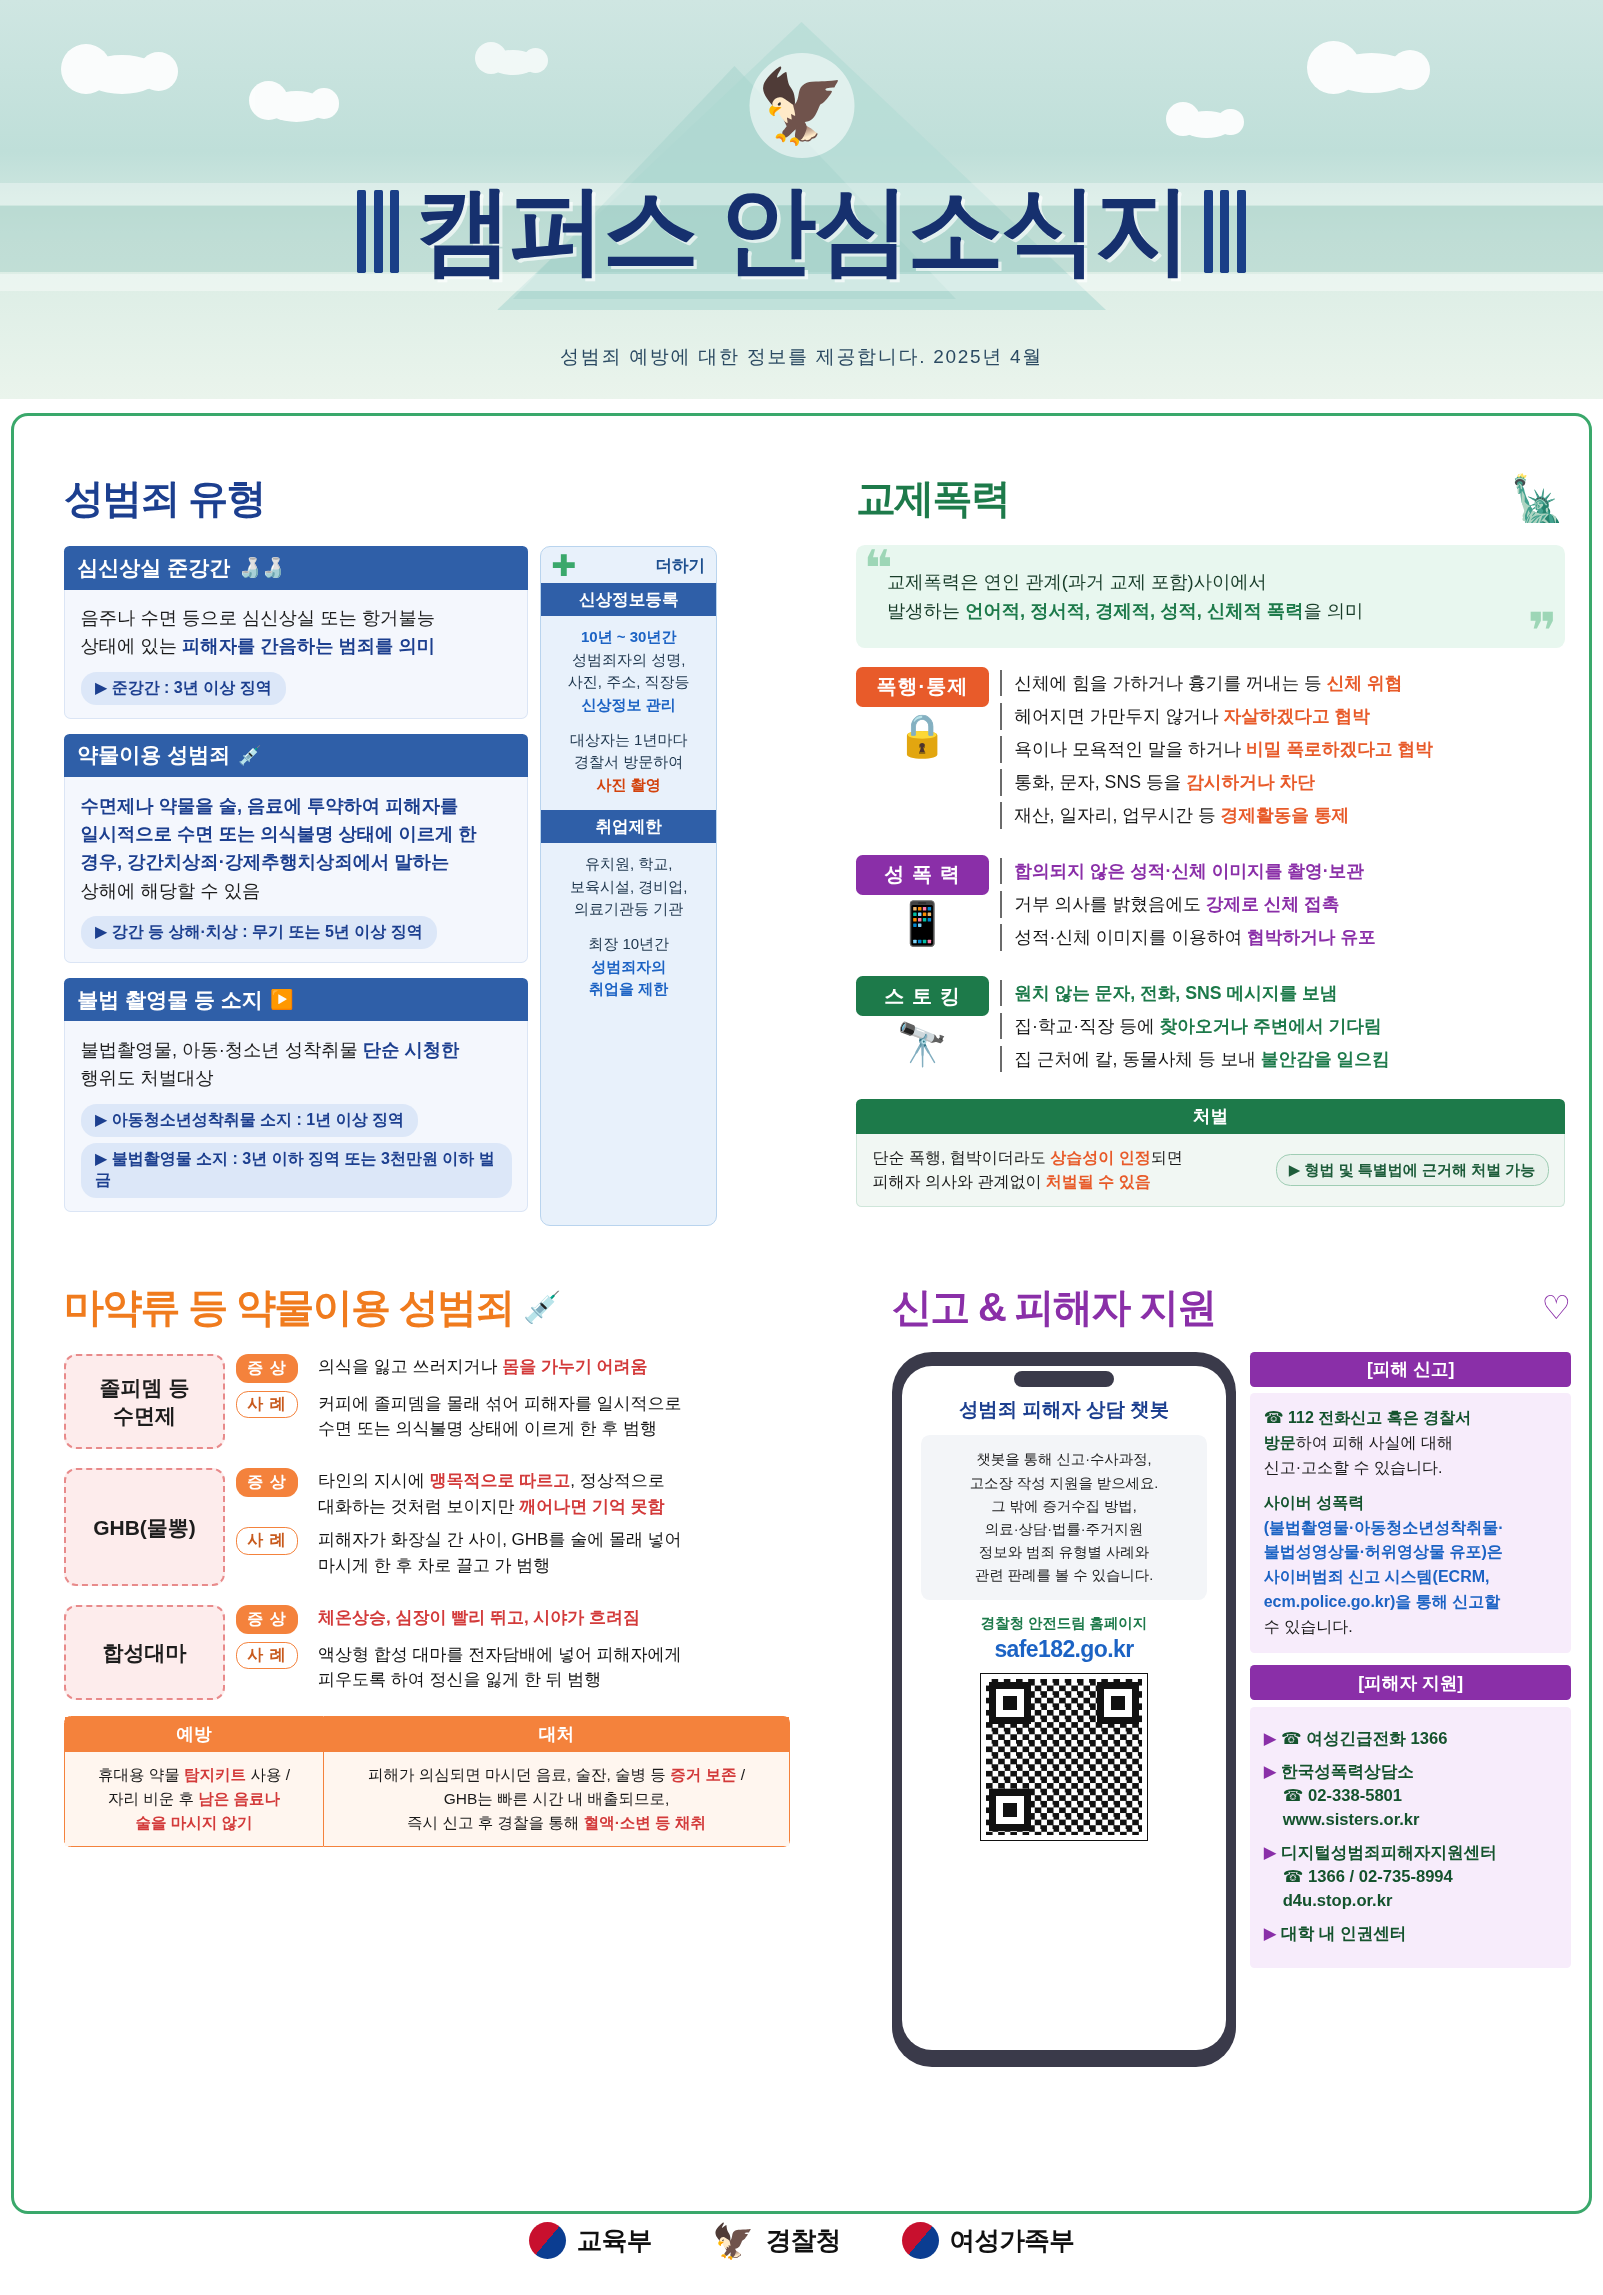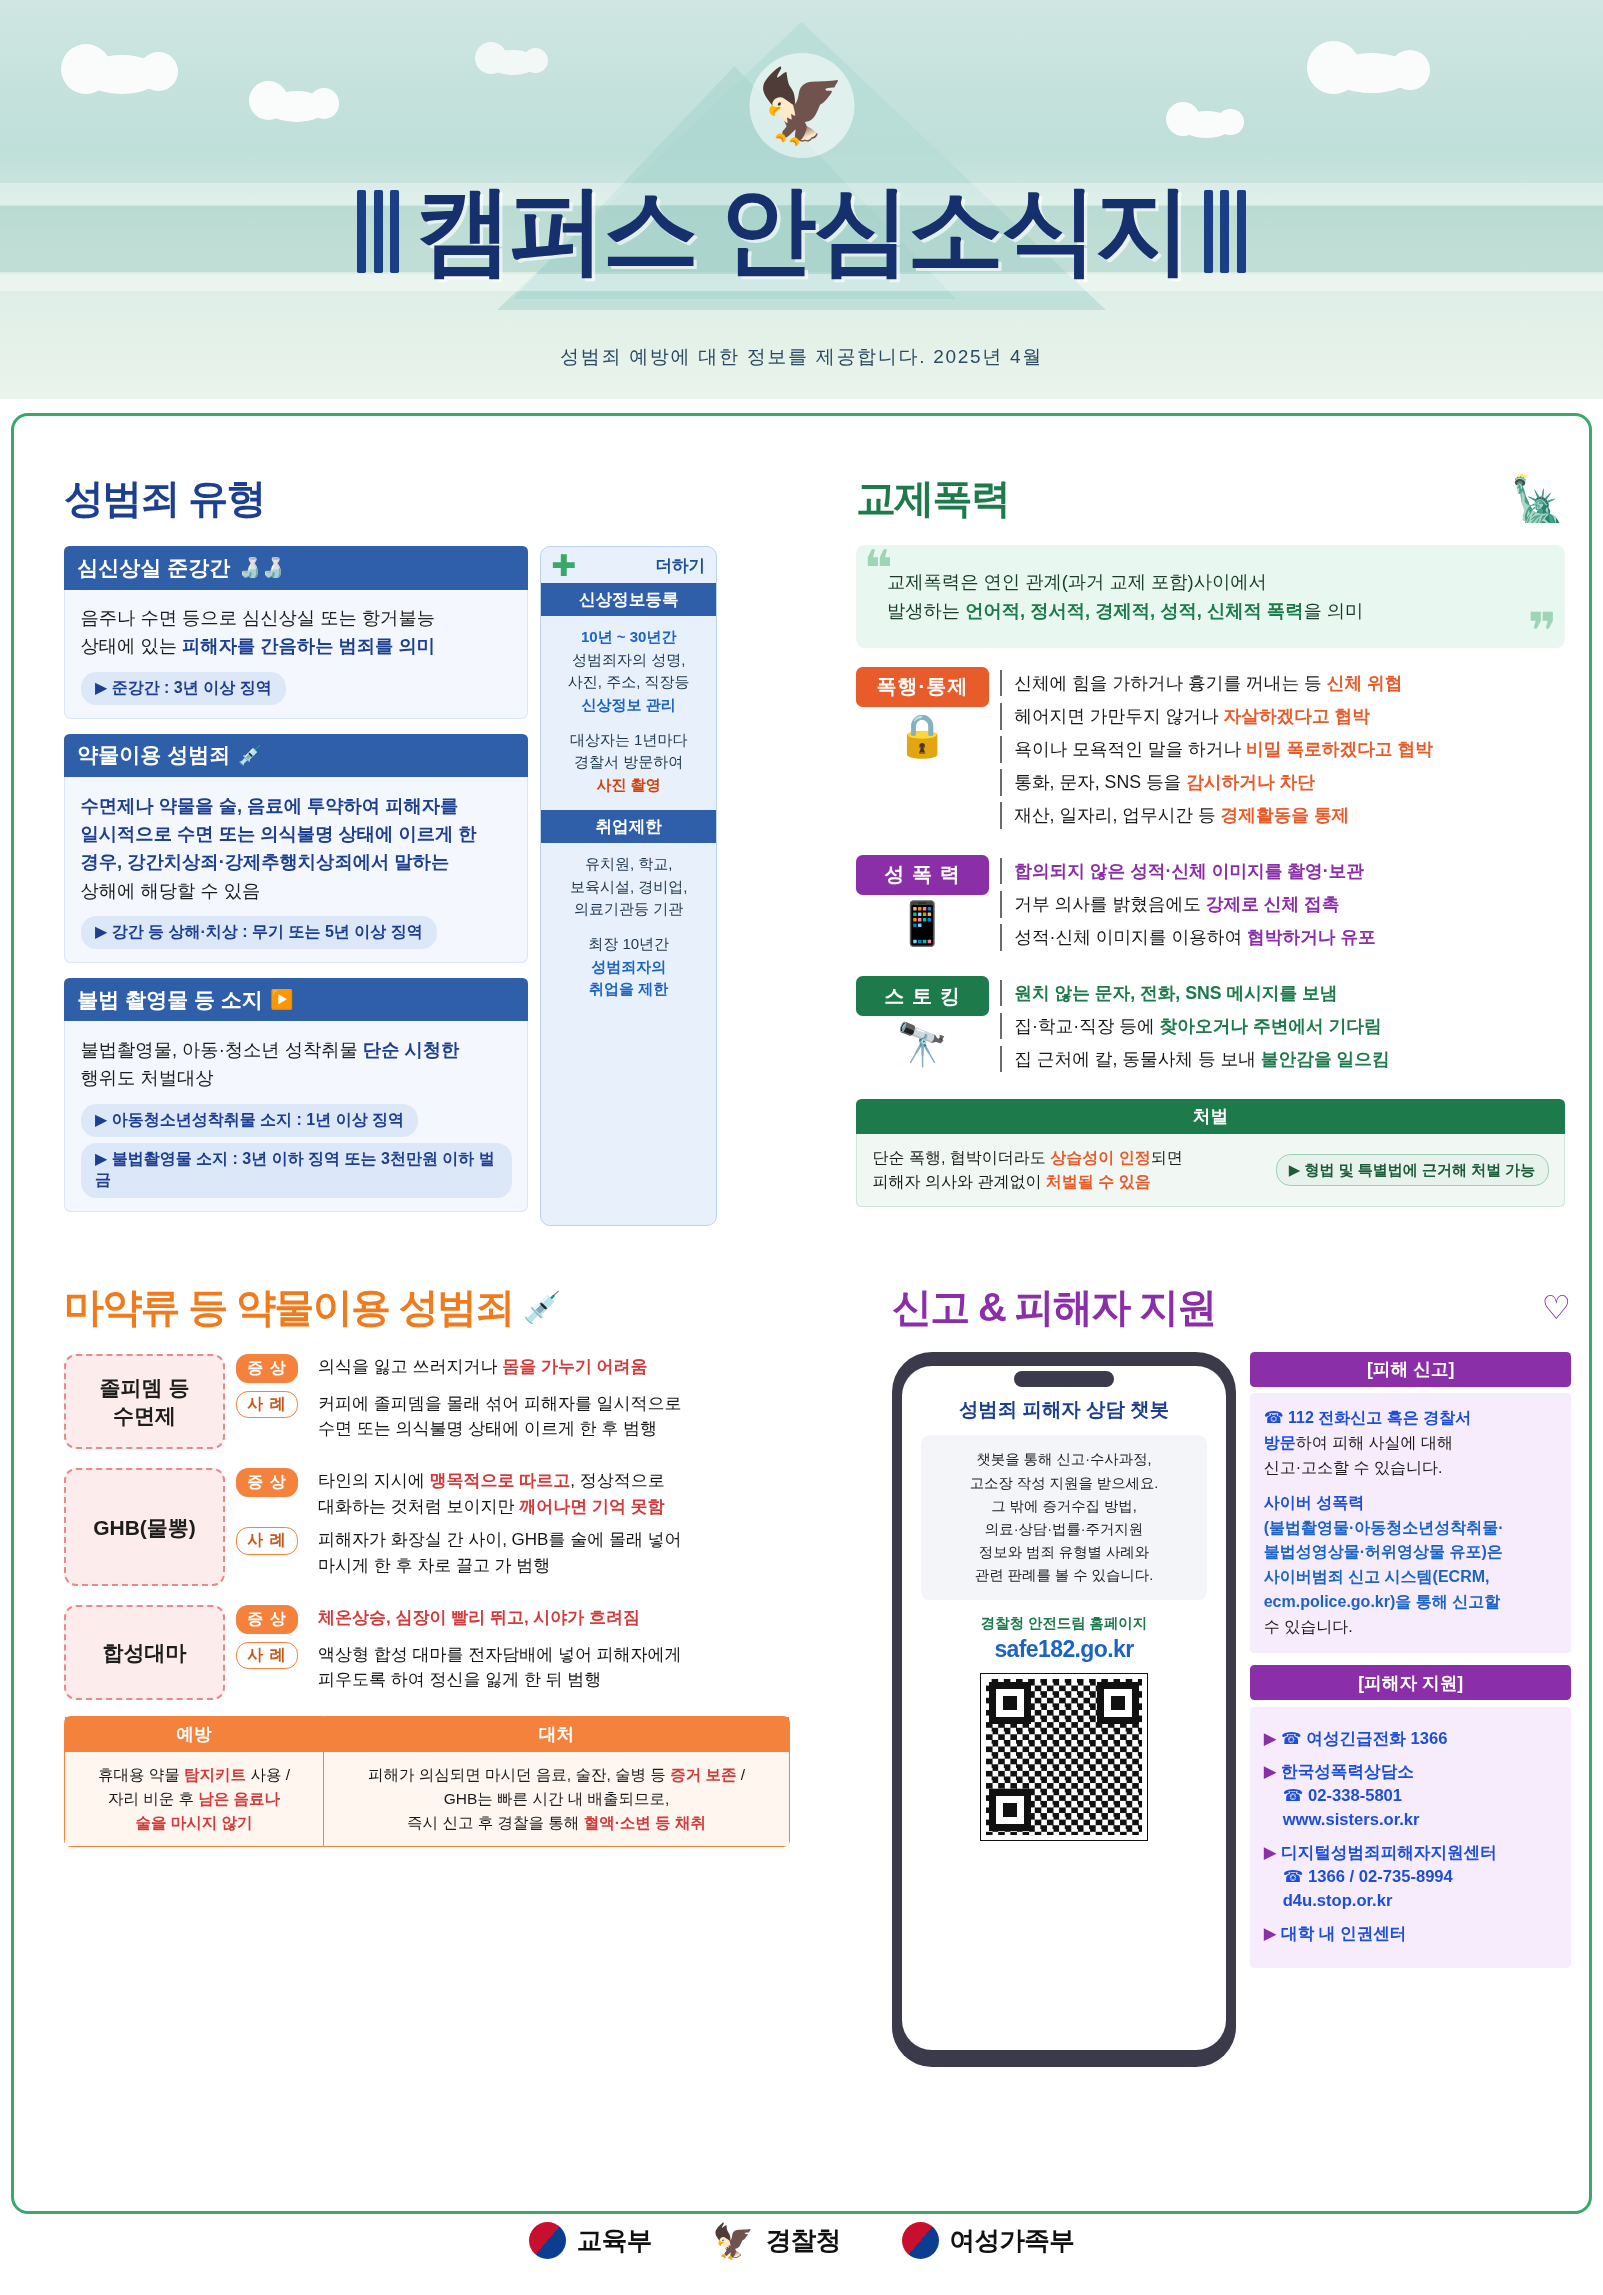--- a/index.html
+++ b/index.html
@@ -396,21 +396,21 @@
   }
   .rbody {
     background: #f7ecfb;
     border-radius: 4.4px;
     padding: 13.3px 13.3px;
     margin-top: 6.6px;
     font-size: 16px;
     line-height: 1.55;
     color: #1b1b1b;
   }
-  .rbody .pur { color: #1d4ed8; font-weight: 700; }
+  .rbody .pur { color: #14532d; font-weight: 700; }
   .rbody .blu { color: #1c63c4; font-weight: 700; }
   .rbody p + p { margin-top: 10px; }
   .rlist { margin-top: 6.6px; }
   .rlist li { list-style: none; font-size: 16.6px; line-height: 1.45; margin-bottom: 8.9px; color:#1b1b1b;}
   .rlist li .tri { color: #8a2fa8; font-weight: 900; }
   .rlist li .l1 { font-weight: 700; }
   .rlist .sub { display:block; padding-left: 19px; font-weight: 700; }
 
   
   .footer {

